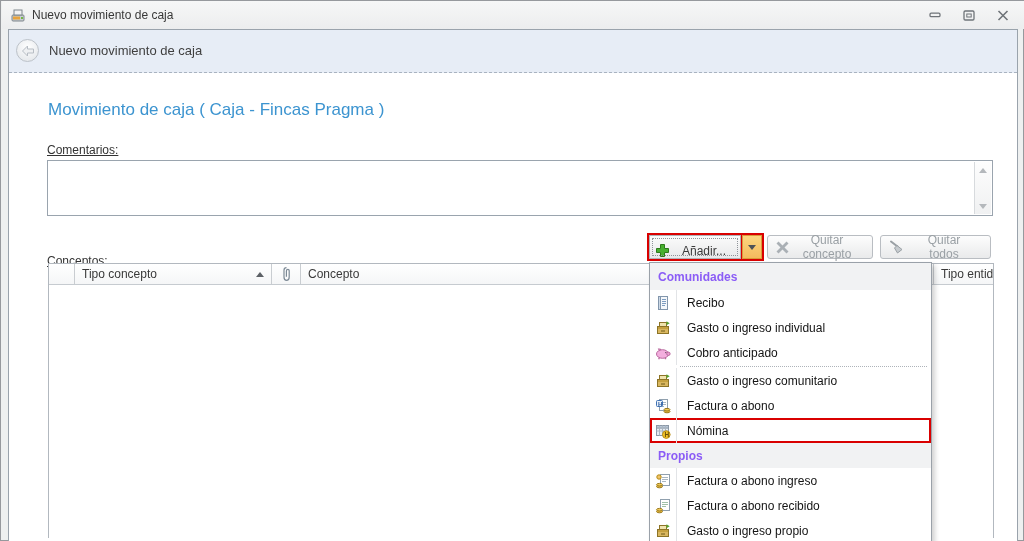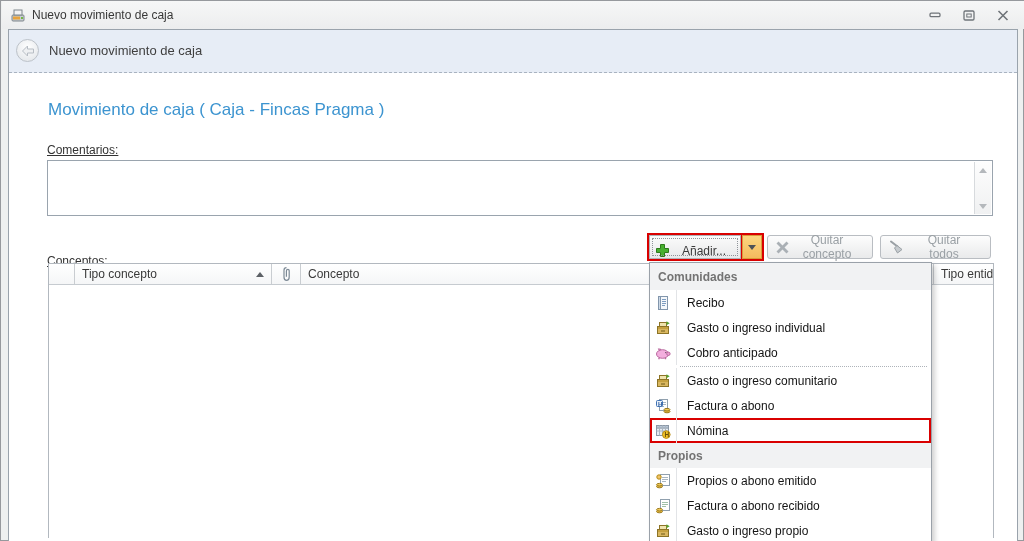--- a/index.html
+++ b/index.html
@@ -78,21 +78,21 @@
   .gh-concepto{width:633px;}
   .gh-entidad{flex:1;border-right:none;}
   .sort-arrow{margin-left:auto;display:flex;align-items:center;}
   .grid-body{height:253px;background:#fff;}
 
   
   .menu{position:absolute;left:648px;top:261px;width:283px;height:280px;
     background:#ffffff;border:1px solid #9aa1a9;box-sizing:border-box;z-index:10;
     box-shadow:3px 3px 5px rgba(0,0,0,0.18);overflow:hidden;}
   .menu-header{height:27px;background:#f1f2f3;display:flex;align-items:center;
-    padding-left:8px;font-size:12px;font-weight:bold;color:#737373;box-sizing:border-box;}
+    padding-left:8px;font-size:12px;font-weight:bold;color:#8b5cf6;box-sizing:border-box;}
   .menu-header.h2{height:25px;}
   .menu-item{height:25px;display:flex;align-items:center;box-sizing:border-box;position:relative;}
   .mi-gutter{width:27px;height:100%;border-right:1px solid #e2e4e7;
     display:flex;align-items:center;justify-content:center;box-sizing:border-box;flex:none;}
   .mi-label{font-size:12px;color:#141414;padding-left:10px;white-space:nowrap;}
   .menu-sep{height:3px;position:relative;}
   .menu-sep::after{content:"";position:absolute;left:30px;right:4px;top:1px;border-top:1px dotted #aeb3b9;}
   .menu-item.highlight{box-shadow:inset 0 0 0 2px #d90000;}
 
   svg{display:block;}
@@ -325,21 +325,21 @@
           <span>
         <svg width="16" height="16" viewBox="0 0 16 16">
           <rect x="5.5" y="1.5" width="9" height="11" fill="#ffffff" stroke="#90a0ae"></rect>
           <path d="M7 4.5 h6 M7 6.5 h6 M7 8.5 h4" stroke="#a8b6c2" fill="none"></path>
           <circle cx="4" cy="4" r="2.2" fill="#f0c46a" stroke="#b58a12"></circle>
           <ellipse cx="4.5" cy="13.5" rx="3" ry="1.3" fill="#e6b93f" stroke="#9c7a1c"></ellipse>
           <ellipse cx="4.5" cy="11.7" rx="3" ry="1.3" fill="#f0ca58" stroke="#9c7a1c"></ellipse>
         </svg>
       </span>
         </span>
-      <span class="mi-label">Propios o abono emitido</span>
+      <span class="mi-label">Factura o abono ingreso</span>
     </div>
 
     <div class="menu-item">
       <span class="mi-gutter">
           <span>
         <svg width="16" height="16" viewBox="0 0 16 16">
           <rect x="5.5" y="1.5" width="9" height="11" fill="#ffffff" stroke="#90a0ae"></rect>
           <path d="M7 4.5 h6 M7 6.5 h6 M7 8.5 h4" stroke="#9fc0a8" fill="none"></path>
           <ellipse cx="4.5" cy="13.5" rx="3" ry="1.3" fill="#e6b93f" stroke="#9c7a1c"></ellipse>
           <ellipse cx="4.5" cy="11.7" rx="3" ry="1.3" fill="#f0ca58" stroke="#9c7a1c"></ellipse>

